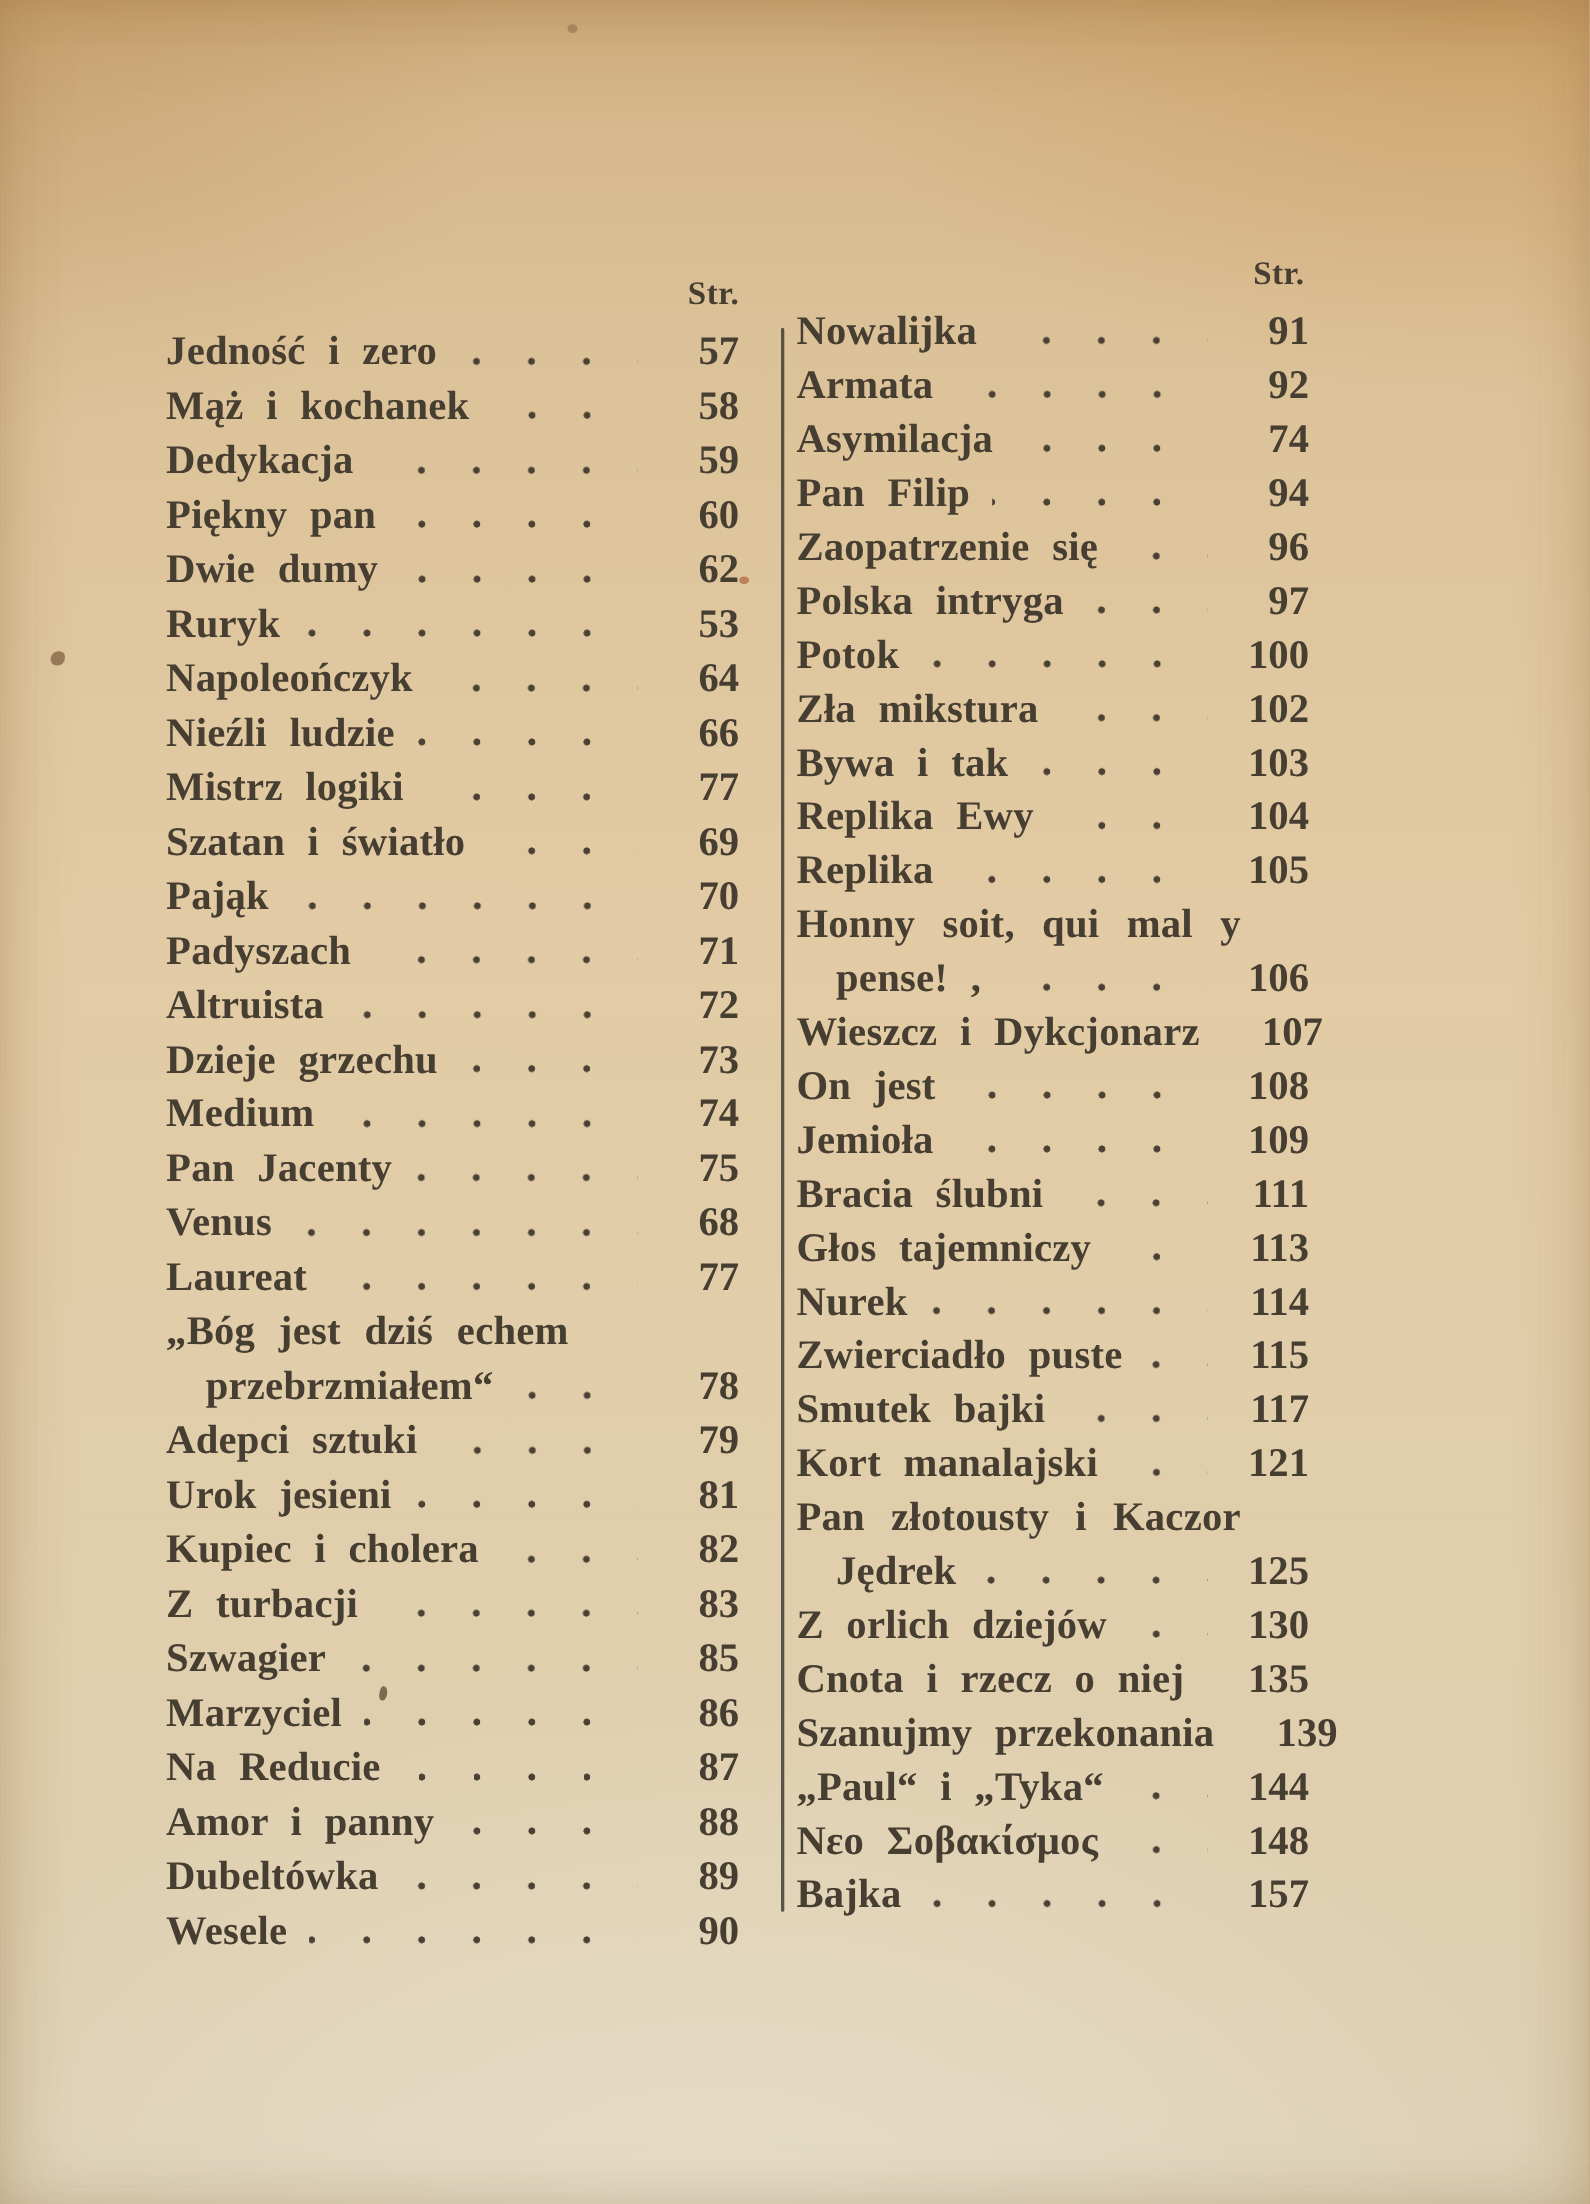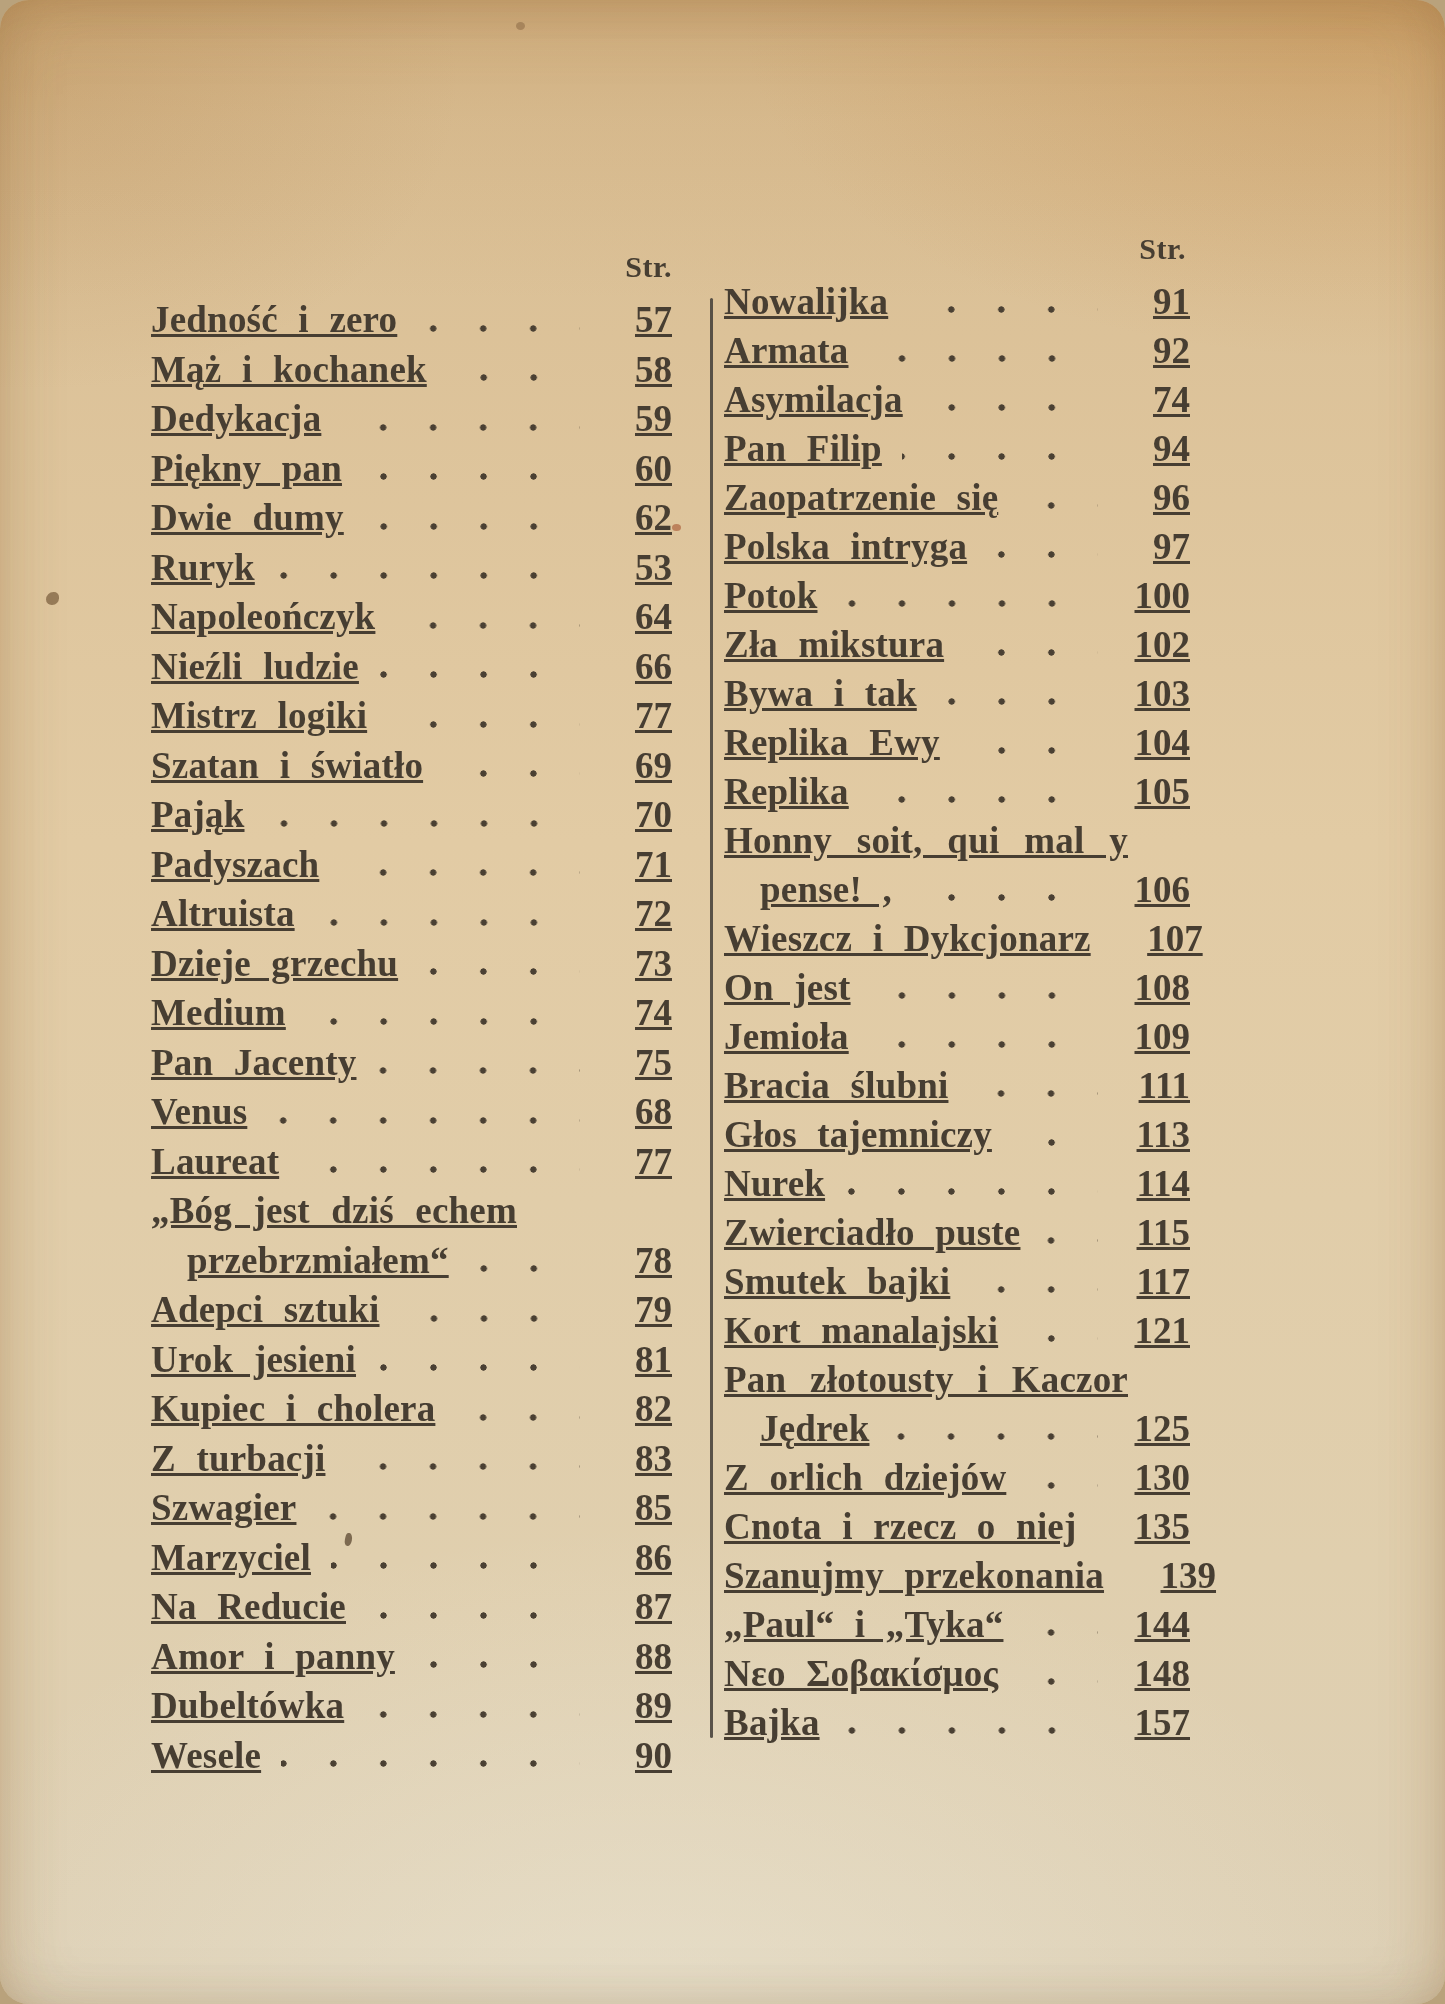--- a/index.html
+++ b/index.html
@@ -16,31 +16,30 @@
       linear-gradient(180deg, rgba(184,136,76,0.28) 0%, rgba(184,136,76,0.10) 6%, rgba(0,0,0,0) 15%),
       radial-gradient(950px 520px at 94% 1%, rgba(197,132,58,0.32), rgba(0,0,0,0) 65%),
       radial-gradient(720px 520px at 2% 4%, rgba(168,116,58,0.22), rgba(0,0,0,0) 60%),
       radial-gradient(1150px 760px at 45% 102%, rgba(238,233,216,0.55), rgba(0,0,0,0) 68%),
       linear-gradient(180deg, #d8bc91 0%, #e2cba4 42%, #e0cfae 78%, #ddd0b6 100%);
     box-shadow:
       inset 0 28px 80px -32px rgba(150,100,45,0.38),
       inset 0 -22px 70px -34px rgba(125,115,92,0.20),
       inset 28px 0 80px -44px rgba(150,105,55,0.30),
       inset -28px 0 80px -44px rgba(150,105,55,0.28);
-    border-radius: 29px;
   }
   .col{position:absolute;font-size:37px;}
   .col-left{left:151px;top:243px;width:521px;}
   .col-right{left:724px;top:225px;width:466px;}
   .col-header{
     height:48px;line-height:48px;font-size:30px;
     text-align:right;letter-spacing:0.5px;
   }
   .col-right .col-header{padding-right:4px;}
-  .rows{margin-top:4px;text-decoration:underline;}
+  .rows{margin-top:4px;}
   .row{display:flex;align-items:baseline;height:49.5px;line-height:49.5px;}
   .col-right .row{height:49px;line-height:49px;}
   .t{white-space:nowrap;word-spacing:0.30em;letter-spacing:0.2px;flex:0 1 auto;}
   .row-j .t{
     display:block;flex:1 1 auto;white-space:normal;
     text-align:justify;text-align-last:justify;
   }
   .col-left .row-j .t{padding-right:155px;}
   .col-right .row-j .t{padding-right:62px;}
   .indent{margin-left:36px;}

